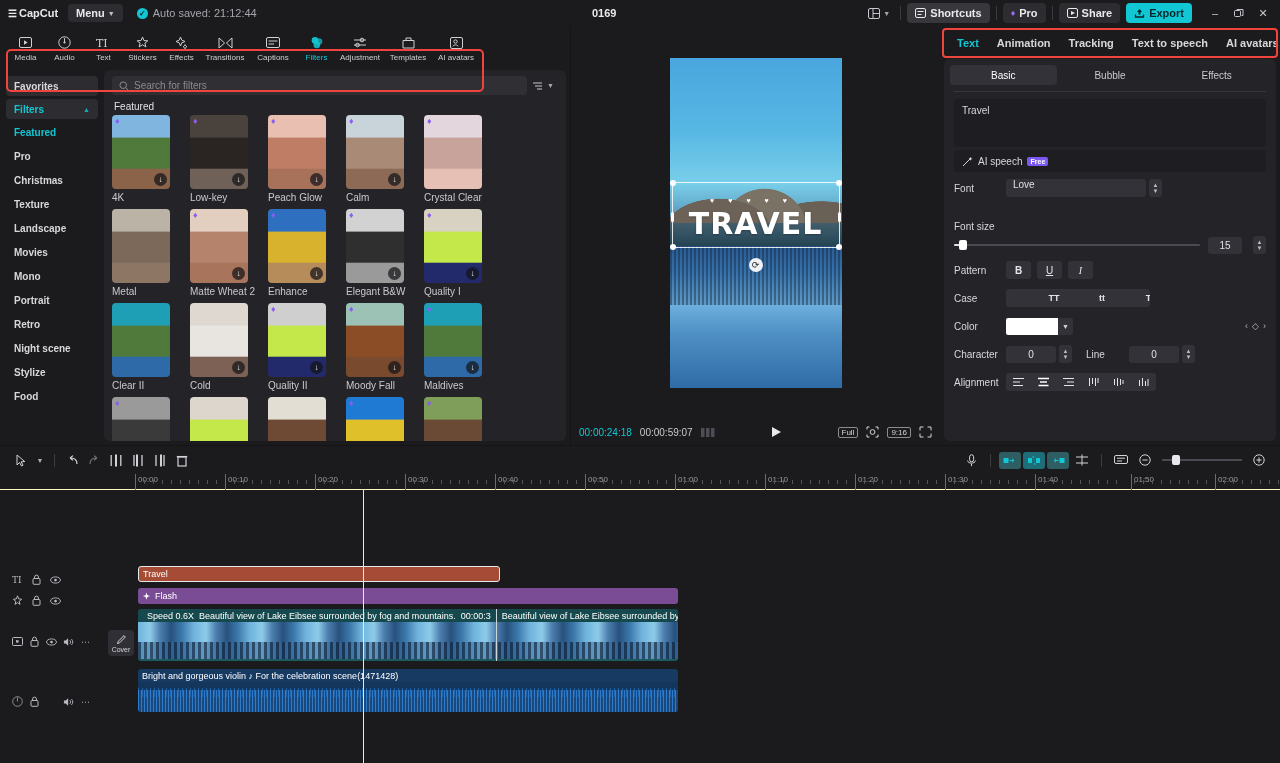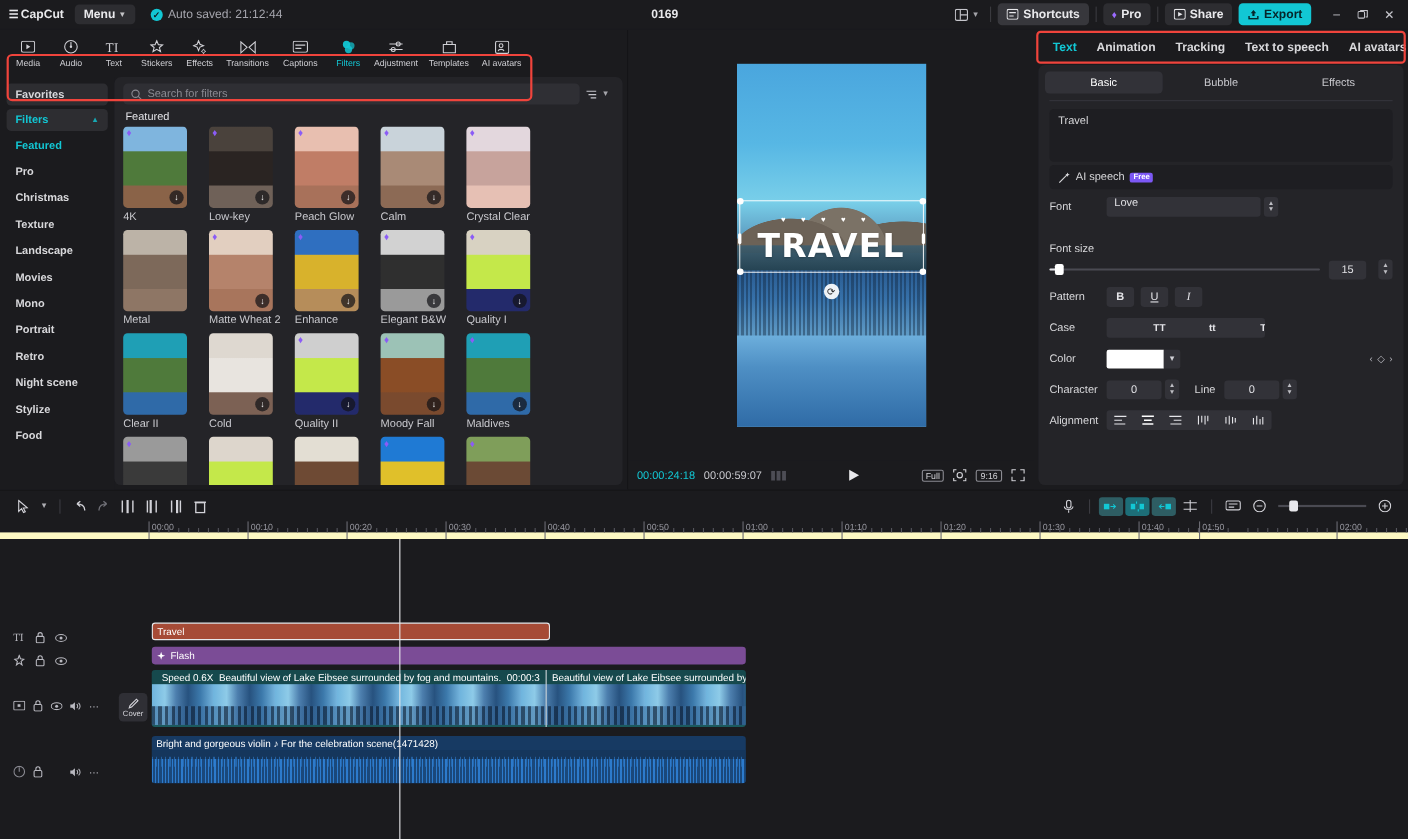--- a/index.html
+++ b/index.html
@@ -194,21 +194,21 @@
   .tl-toolbar { height: 28px; display: flex; align-items: center; padding: 0 10px; gap: 0; }
   .tool { width: 22px; height: 20px; display: flex; align-items: center; justify-content: center; color: #d2d2d8; }
   .tool.sm { width: 16px; }
   .tool-div { width: 1px; height: 13px; background: #3b3b41; margin: 0 6px; }
   .tl-right { margin-left: auto; display: flex; align-items: center; gap: 2px; }
   .tl-chip { width: 22px; height: 17px; border-radius: 3px; background: #2e5d63; display: flex; align-items: center; justify-content: center; color: #12c7d4; font-size: 8px; }
   .tl-chip.big { background: #1d6e78; }
   .zoom-track { width: 80px; height: 2px; background: #4a4a52; position: relative; margin: 0 4px; }
   .zoom-knob { position: absolute; left: 10px; top: -4px; width: 8px; height: 10px; border-radius: 2px; background: #e8e8ec; }
 
-  .ruler { height: 16px; position: relative; border-bottom: 6px solid #fef9c3; }
+  .ruler { height: 16px; position: relative; border-bottom: 1px solid #fef9c3; }
   .ruler-inner { position: absolute; left: 100px; right: 0; top: 0; bottom: 0; }
   .tick { position: absolute; top: 0; height: 16px; border-left: 1px solid #6b6b72; }
   .tick .t-lbl { position: absolute; left: 2px; top: 1px; font-size: 8px; color: #9a9aa2; white-space: nowrap; }
   .tick.minor { height: 4px; top: 6px; border-left: 1px solid #55555c; }
 
   .tracks { flex: 1; position: relative; display: flex; min-height: 0; overflow: hidden; }
   .track-heads { width: 100px; flex: none; position: relative; }
   .th-row { position: absolute; left: 0; width: 100px; display: flex; align-items: center; gap: 8px; padding-left: 12px; color: #b9b9c0; font-size: 9px; }
   .th-ic { width: 11px; height: 11px; display: flex; align-items: center; justify-content: center; }
   .lane-area { flex: 1; position: relative; }
@@ -782,21 +782,21 @@
           </div>
         </div>
 
         <div class="prop-row">
           <span class="lab">Character</span>
           <div class="num-box" style="width:50px;">0</div>
           <div class="stepper">
               <span>▲</span>
               <span>▼</span>
             </div>
-          <span style="margin:0 8px 0 14px;">Line</span>
+          <span style="margin:0 24px 0 14px;">Line</span>
           <div class="num-box" style="width:50px;">0</div>
           <div class="stepper">
               <span>▲</span>
               <span>▼</span>
             </div>
         </div>
 
         <div class="prop-row">
           <span class="lab">Alignment</span>
           <div class="align-group">
@@ -1091,21 +1091,21 @@
           </div>
           <div class="tick minor" style="left: 944px;"></div>
           <div class="tick minor" style="left: 953px;"></div>
           <div class="tick minor" style="left: 962px;"></div>
           <div class="tick minor" style="left: 971px;"></div>
           <div class="tick minor" style="left: 980px;"></div>
           <div class="tick minor" style="left: 989px;"></div>
           <div class="tick minor" style="left: 998px;"></div>
           <div class="tick minor" style="left: 1007px;"></div>
           <div class="tick minor" style="left: 1016px;"></div>
-          <div class="tick" style="left: 990px; text-align: right;">
+          <div class="tick" style="left: 1031px; text-align: right;">
             <span class="t-lbl">01:50</span>
           </div>
           <div class="tick minor" style="left: 1034px;"></div>
           <div class="tick minor" style="left: 1043px;"></div>
           <div class="tick minor" style="left: 1052px;"></div>
           <div class="tick minor" style="left: 1061px;"></div>
           <div class="tick minor" style="left: 1070px;"></div>
           <div class="tick minor" style="left: 1079px;"></div>
           <div class="tick minor" style="left: 1088px;"></div>
           <div class="tick minor" style="left: 1097px;"></div>

